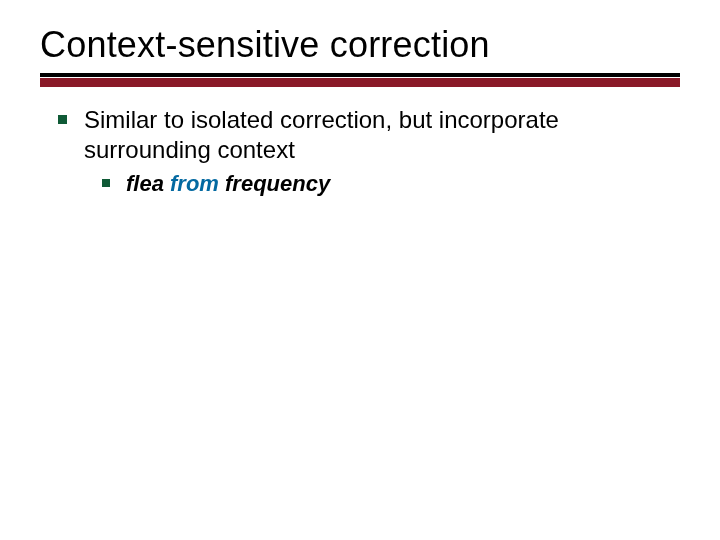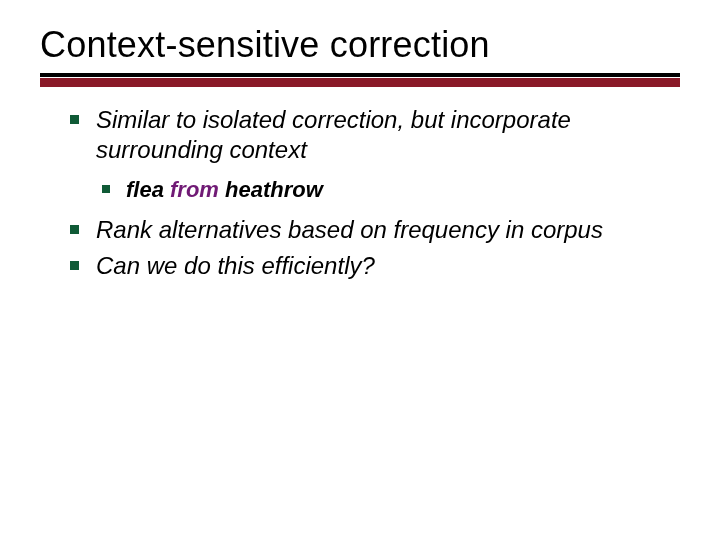--- a/index.html
+++ b/index.html
@@ -45,23 +45,22 @@
     width: 640px;
     height: 9px;
     background: #8a1a28;
   }
   .content {
     font-size: 24px;
     line-height: 1.22;
   }
   ul.bullets {
     list-style: none;
-    margin: 12px;
+    margin: 0;
     padding: 0;
-    font-style: italic;
   }
   ul.bullets > li {
     position: relative;
     padding-left: 44px;
     margin-bottom: 6px;
   }
   ul.bullets > li::before {
     content: "";
     position: absolute;
     left: 18px;
@@ -87,43 +86,39 @@
   ul.sub-bullets > li::before {
     content: "";
     position: absolute;
     left: 62px;
     top: 9px;
     width: 8px;
     height: 8px;
     background: #0f5a36;
   }
   .hl {
-    color: #701a75;
+    color: #0369a1;
   }
 </style>
 </head>
 <body>
 
 <div class="slide">
 
   <h1 class="title">Context-sensitive correction</h1>
 
   <div class="divider">
     <div class="black-bar"></div>
     <div class="maroon-bar"></div>
   </div>
 
   <div class="content">
     <ul class="bullets">
       <li><span>Similar to isolated correction, but incorporate surrounding context</span></li>
     </ul>
 
     <ul class="sub-bullets">
-      <li><span>flea </span><span class="hl">from</span><span> heathrow</span></li>
+      <li><span>flea </span><span class="hl">from</span><span> frequency</span></li>
     </ul>
 
-    <ul class="bullets">
-      <li><span>Rank alternatives based on frequency in corpus</span></li>
-      <li><span>Can we do this efficiently?</span></li>
-    </ul>
   </div>
 
 </div>
 
 </body></html>

